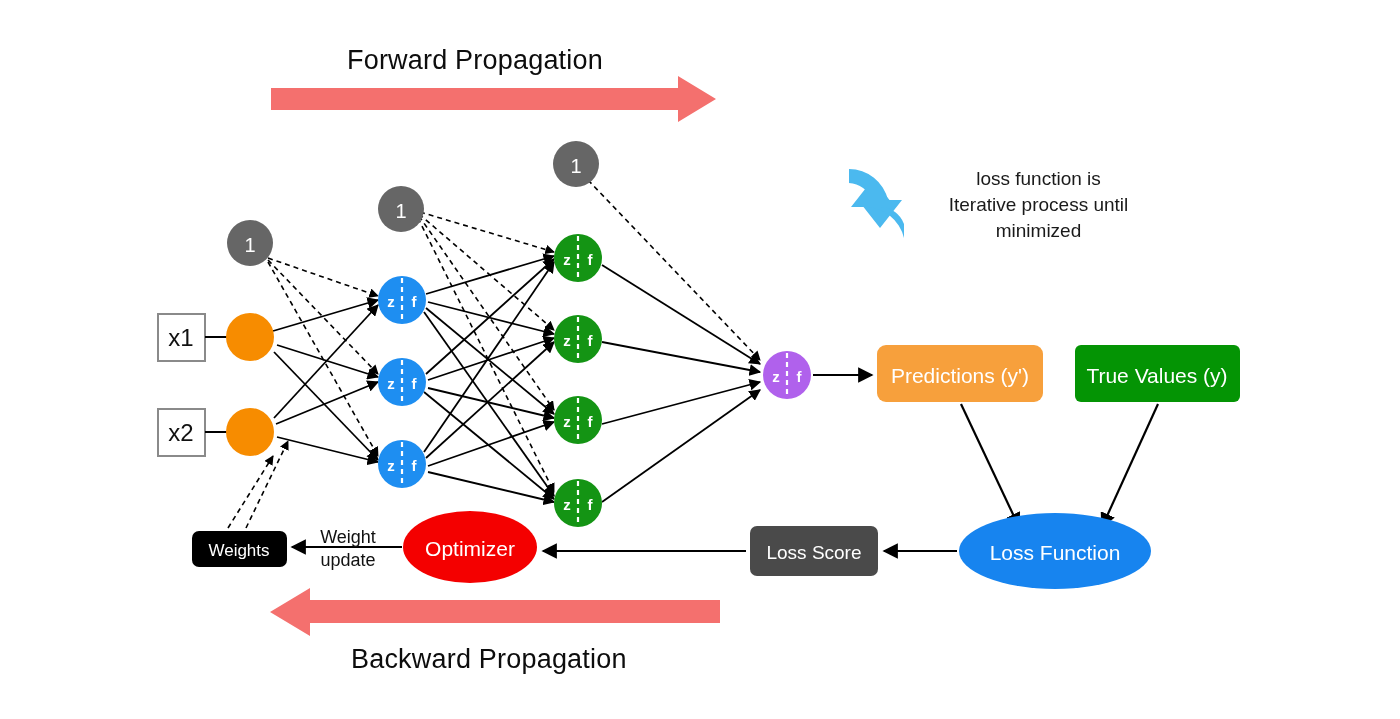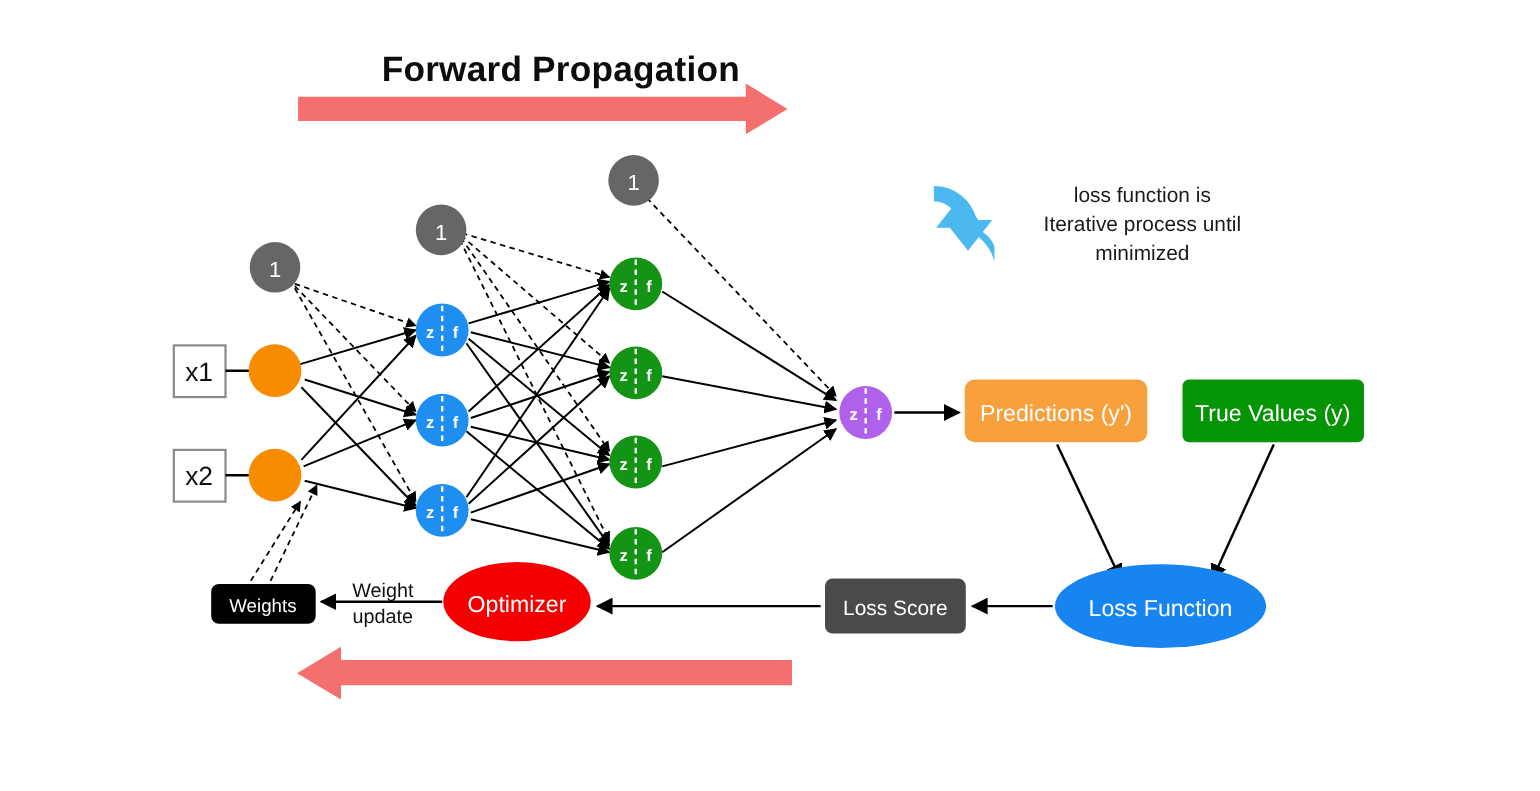--- a/index.html
+++ b/index.html
@@ -19,22 +19,22 @@
   }
   #diagram-svg {
     position: absolute;
     left: 0;
     top: 0;
     width: 1400px;
     height: 719px;
   }
   .hdr-label {
     position: absolute;
-    font-weight: bold;
-    font-size: 32px;
+    font-weight: normal;
+    font-size: 27px;
     color: #0d0d0d;
     white-space: nowrap;
     letter-spacing: 0.2px;
   }
   #forward-label { left: 347px; top: 45px; }
   #backward-label { left: 351px; top: 644px; }
 
   .iter-text {
     position: absolute;
     left: 931px;
@@ -254,20 +254,21 @@
     </g>
 
     <g stroke="#000" stroke-width="1.6" stroke-dasharray="5 4" fill="none">
       <line x1="228" y1="528" x2="273" y2="456" marker-end="url(#ah-d)"></line>
       <line x1="246" y1="528" x2="288" y2="441" marker-end="url(#ah-d)"></line>
     </g>
 
   </svg>
 
   <div class="hdr-label" id="forward-label">Forward Propagation</div>
+  <div class="hdr-label" id="backward-label">Backward Propagation</div>
 
   <div class="iter-text">
     <div>loss function is</div>
     <div>Iterative process until</div>
     <div>minimized</div>
   </div>
 
 </div>
 
 </body></html>

